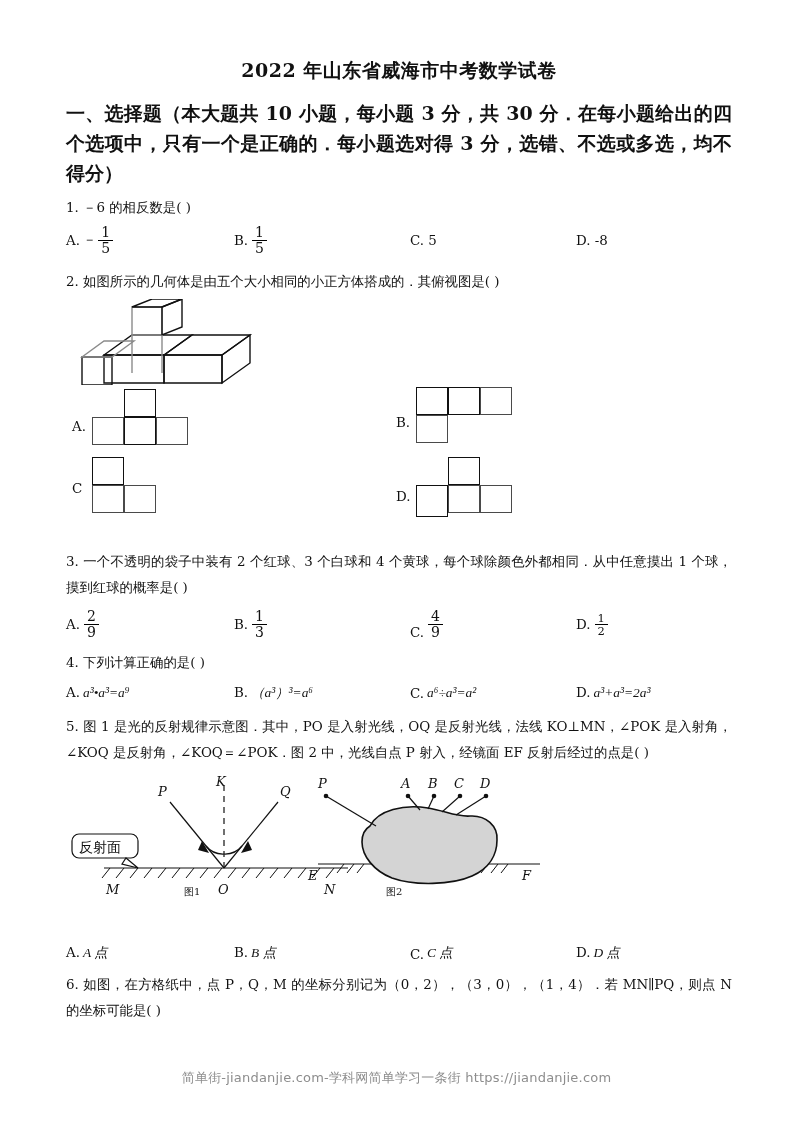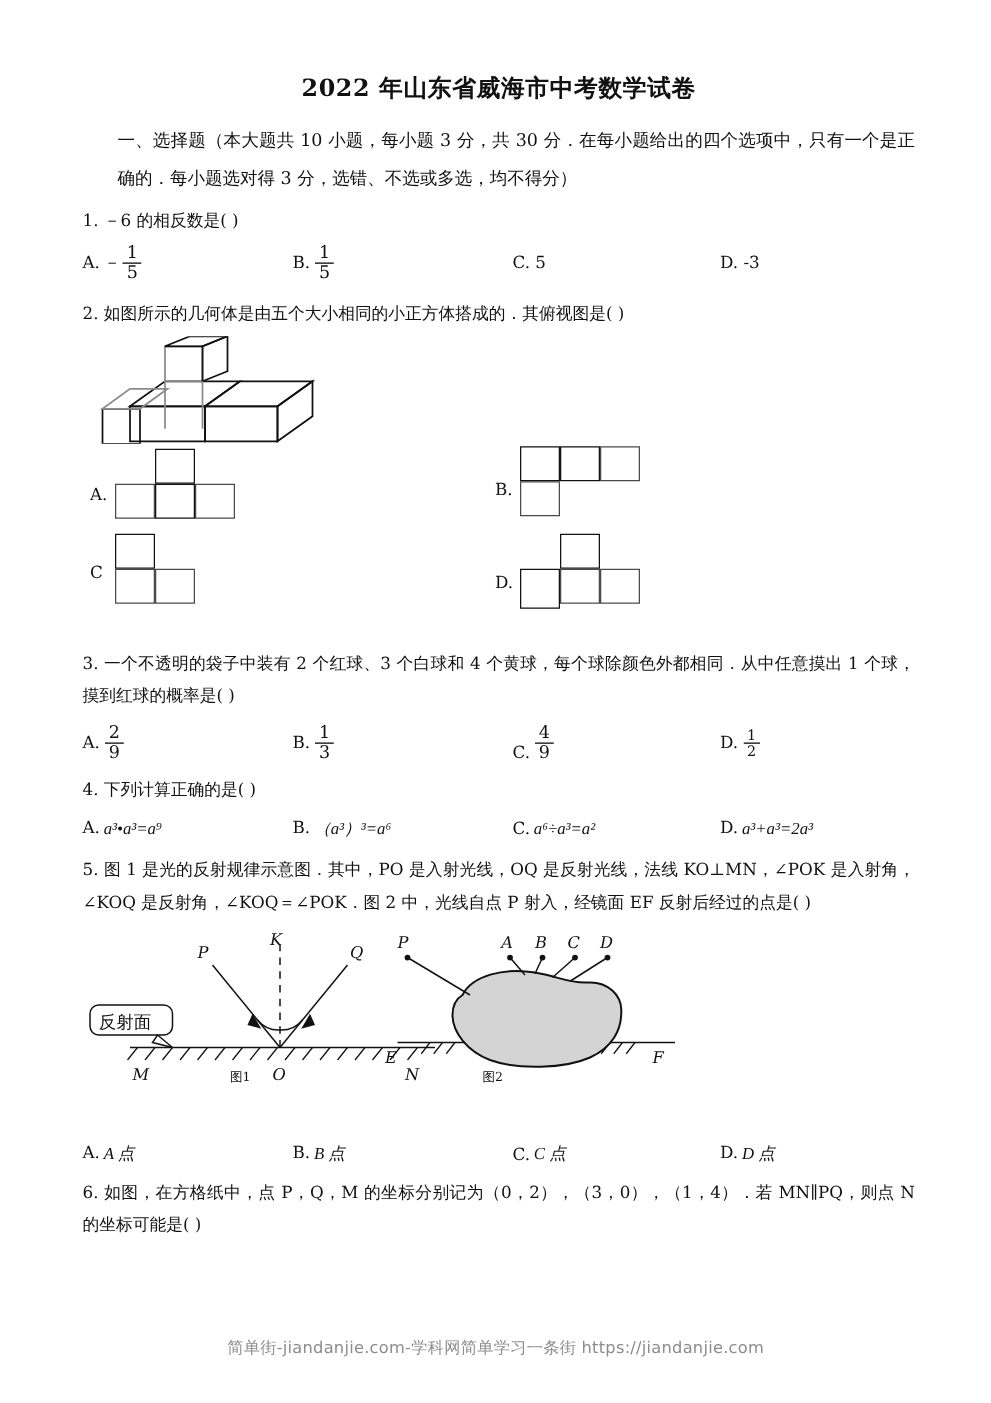--- a/index.html
+++ b/index.html
@@ -30,26 +30,25 @@
   }
   .doc-title {
     text-align: center;
     font-weight: bold;
     font-size: 19px;
     letter-spacing: 0.5px;
     margin: 0 0 14px 0;
     font-family: "DejaVu Serif", "Liberation Serif", serif;
   }
   .section-head {
-    font-size: 14px;
+    font-size: 19px;
     line-height: 30px;
-    font-weight: normal;
+    font-weight: bold;
     text-align: justify;
     margin-bottom: 4px;
-    margin-left: 28px;
   }
   .q {
     font-size: 13.4px;
     line-height: 26px;
     text-align: justify;
     margin-top: 7px;
   }
   .opts {
     display: flex;
     font-size: 13.4px;
@@ -138,21 +137,21 @@
         <span class="lbl">B.</span>
         <span class="frac">
           <span class="num">1</span>
           <span class="den">5</span>
         </span>
       </div>
       <div class="opt w3">
         <span class="lbl">C. 5</span>
       </div>
       <div class="opt">
-        <span class="lbl">D. -3</span>
+        <span class="lbl">D. -8</span>
       </div>
     </div>
 
     <div class="q" style="margin-top:14px;">
       <span>2.</span>
       <span>如图所示的几何体是由五个大小相同的小正方体搭成的．其俯视图是(     )</span>
     </div>
 
     <div class="fig-row" style="height:86px; margin-top:4px;">
       <svg class="svgbox" width="180" height="86" viewBox="0 0 180 86" style="position:absolute; left:8px; top:0;">

